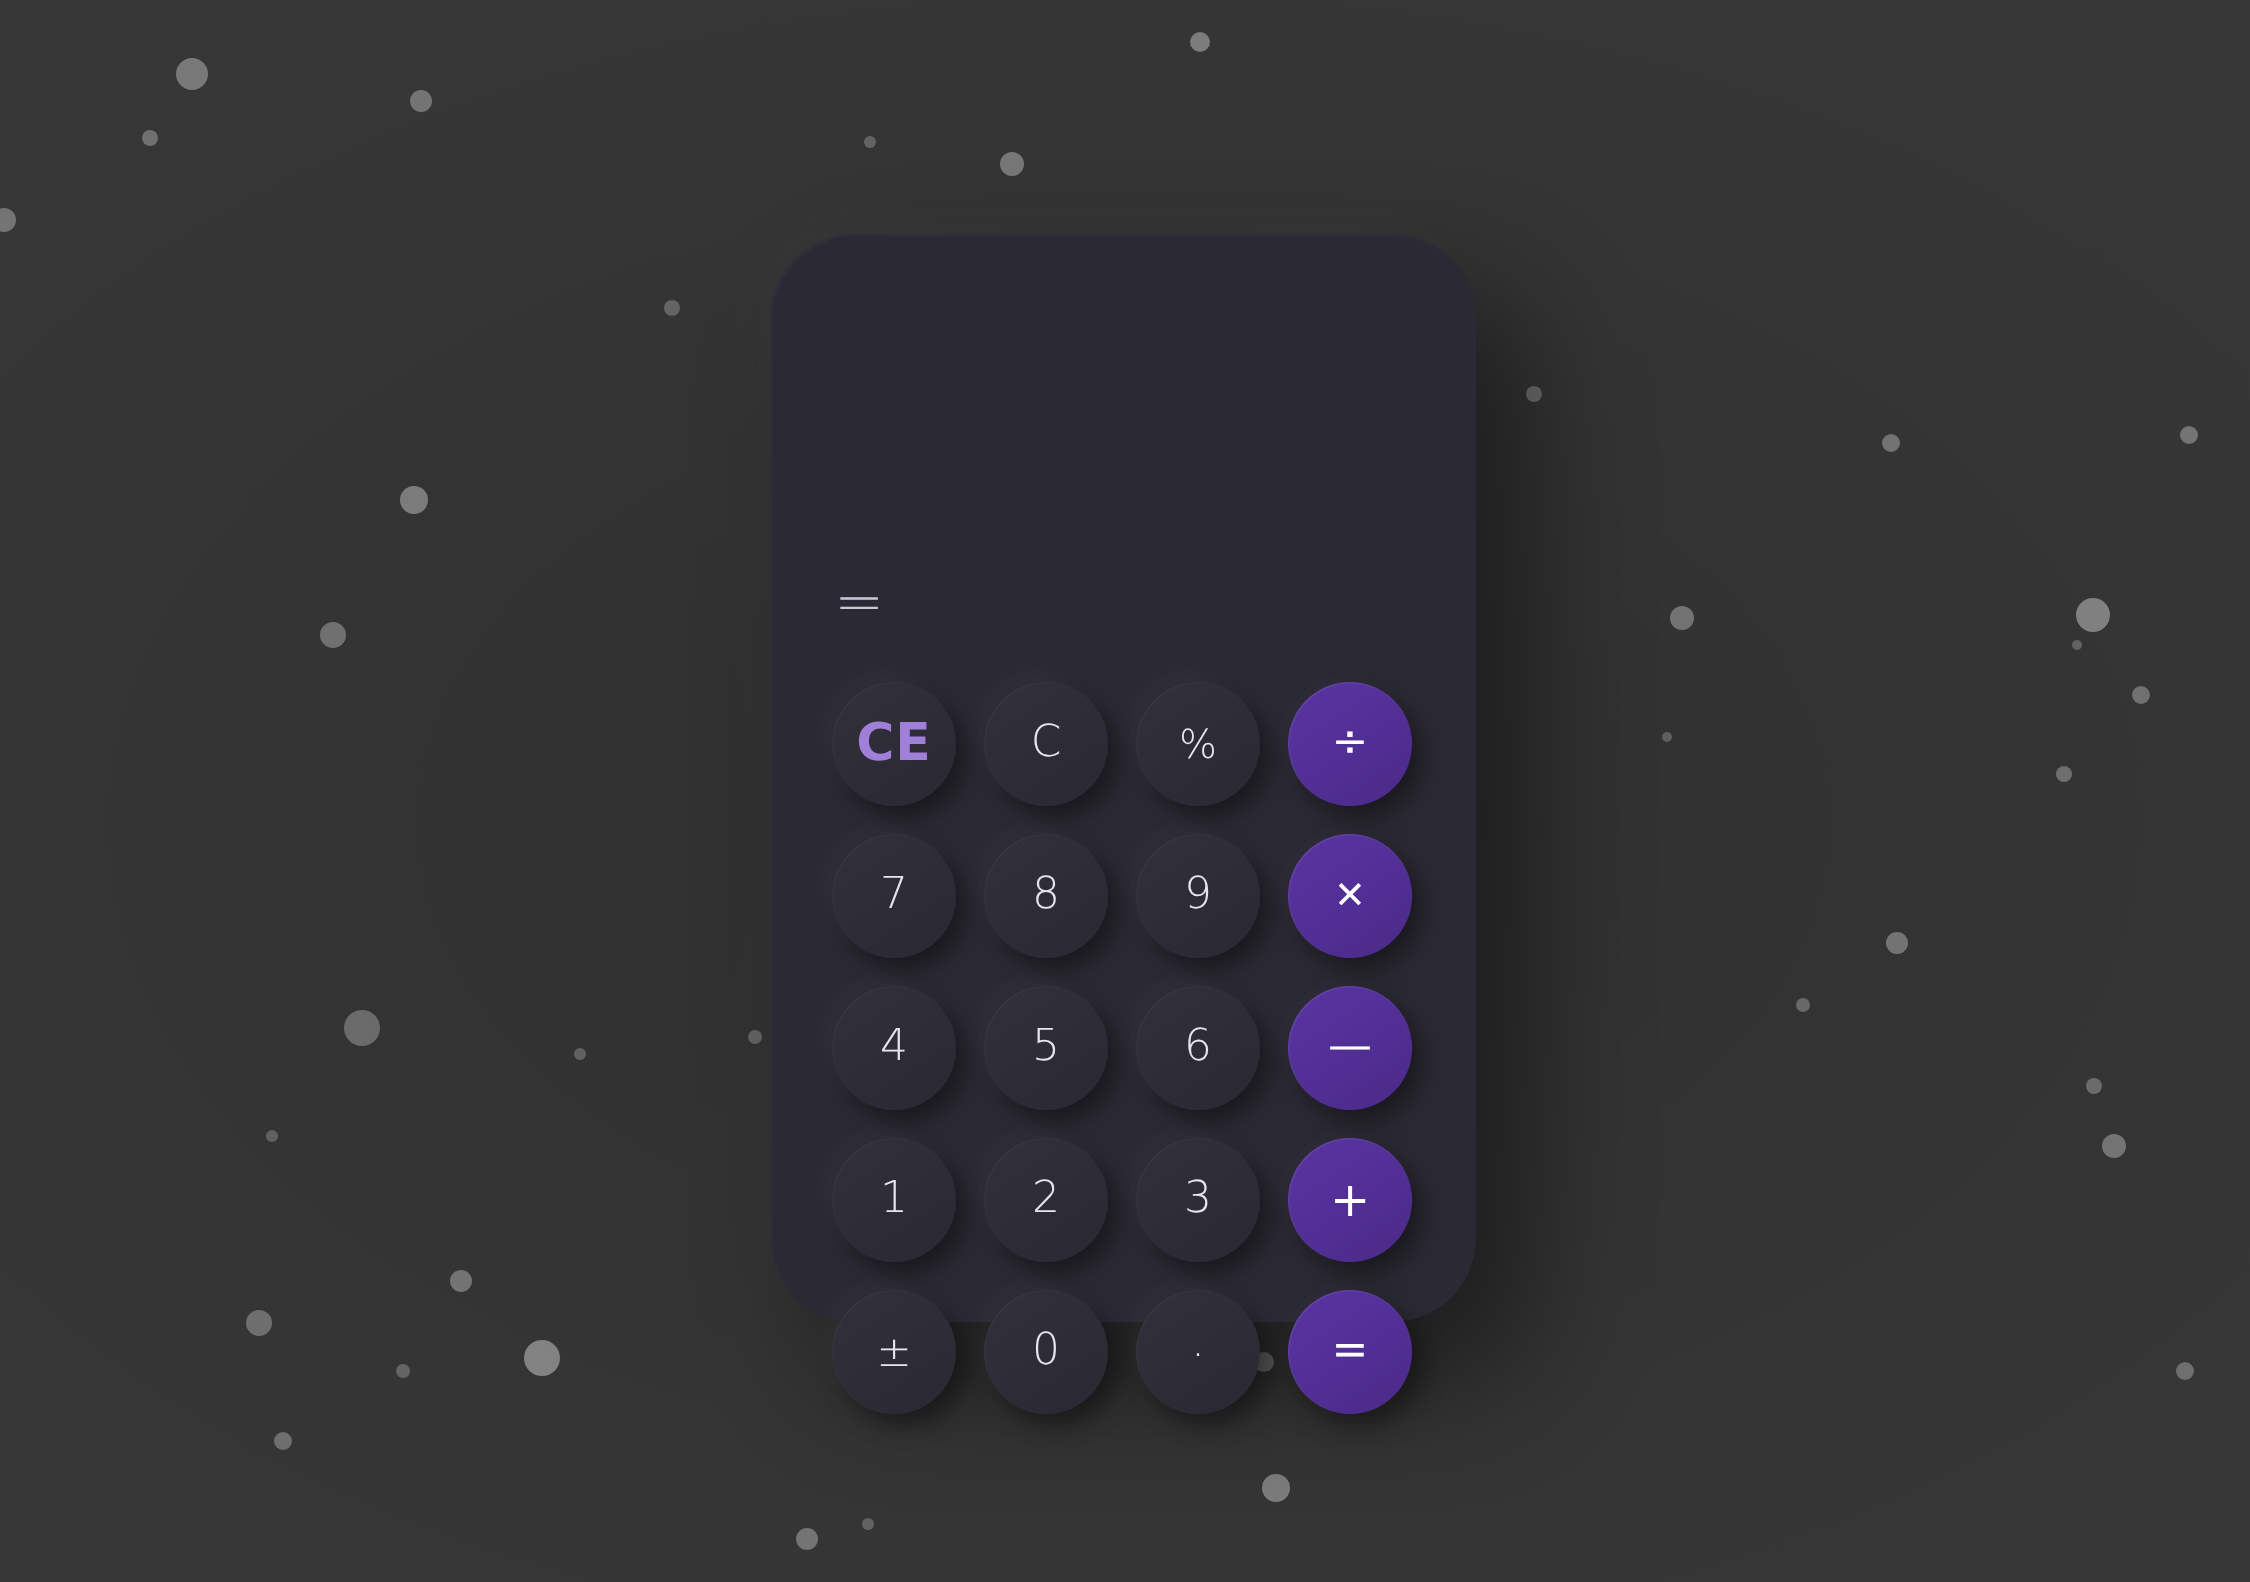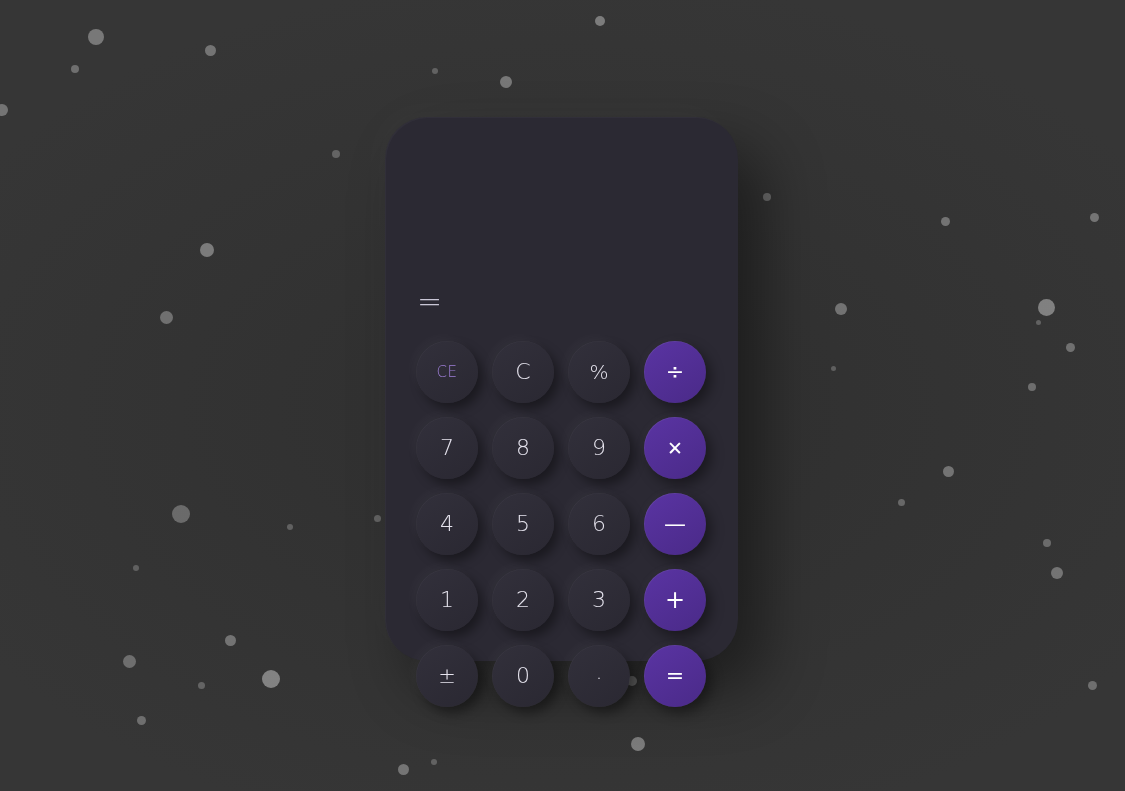--- a/index.html
+++ b/index.html
@@ -116,21 +116,21 @@
     background:linear-gradient(145deg, #5a34a3, #4a2a88);
     color:#ffffff;
     font-weight:400;
     box-shadow:
       5px 6px 13px rgba(0,0,0,0.42),
       -3px -3px 9px rgba(255,255,255,0.022),
       inset 0.5px 0.5px 1px rgba(255,255,255,0.10);
   }
 
   
-  .key.dark.lilac { color:#9f7fd8; font-size:15px; letter-spacing:0.4px; }
+  .key.dark.lilac { color:#9f7fd8; font-size:26px; letter-spacing:0.4px;font-weight:bold; }
 
   .key .glyph { display:block; line-height:1; }
 
   
   .key[data-name="key-percent"]  .glyph { font-size:20px; }
   .key[data-name="key-divide"]   .glyph { font-size:22px; }
   .key[data-name="key-multiply"] .glyph { font-size:19px; }
   .key[data-name="key-minus"]    .glyph { font-size:22px; }
   .key[data-name="key-plus"]     .glyph { font-size:24px; }
   .key[data-name="key-equals"]   .glyph { font-size:22px; }

